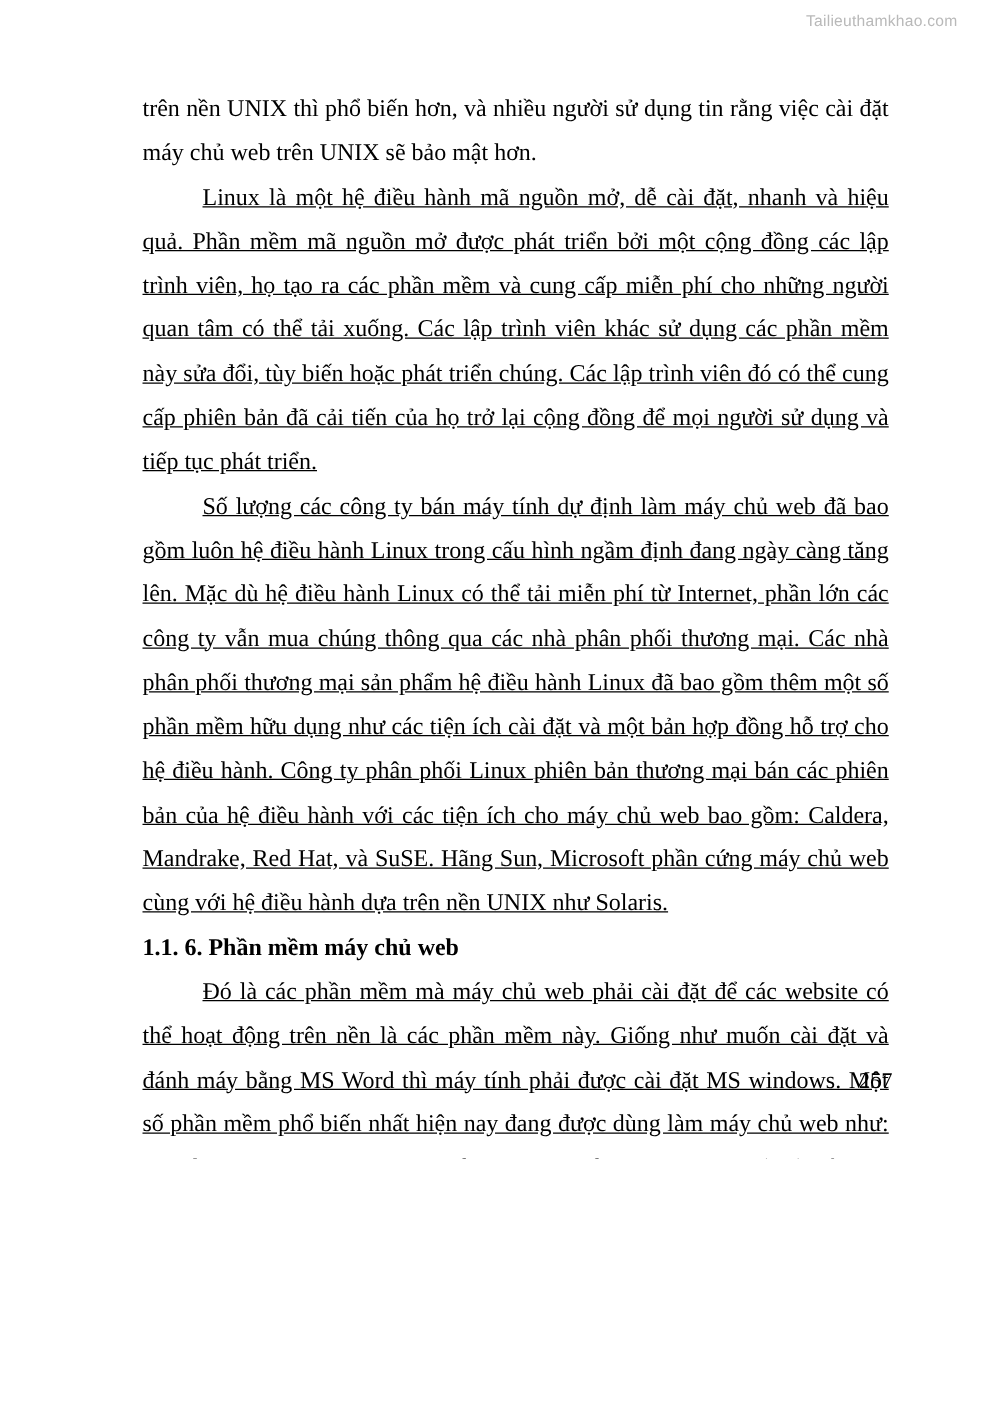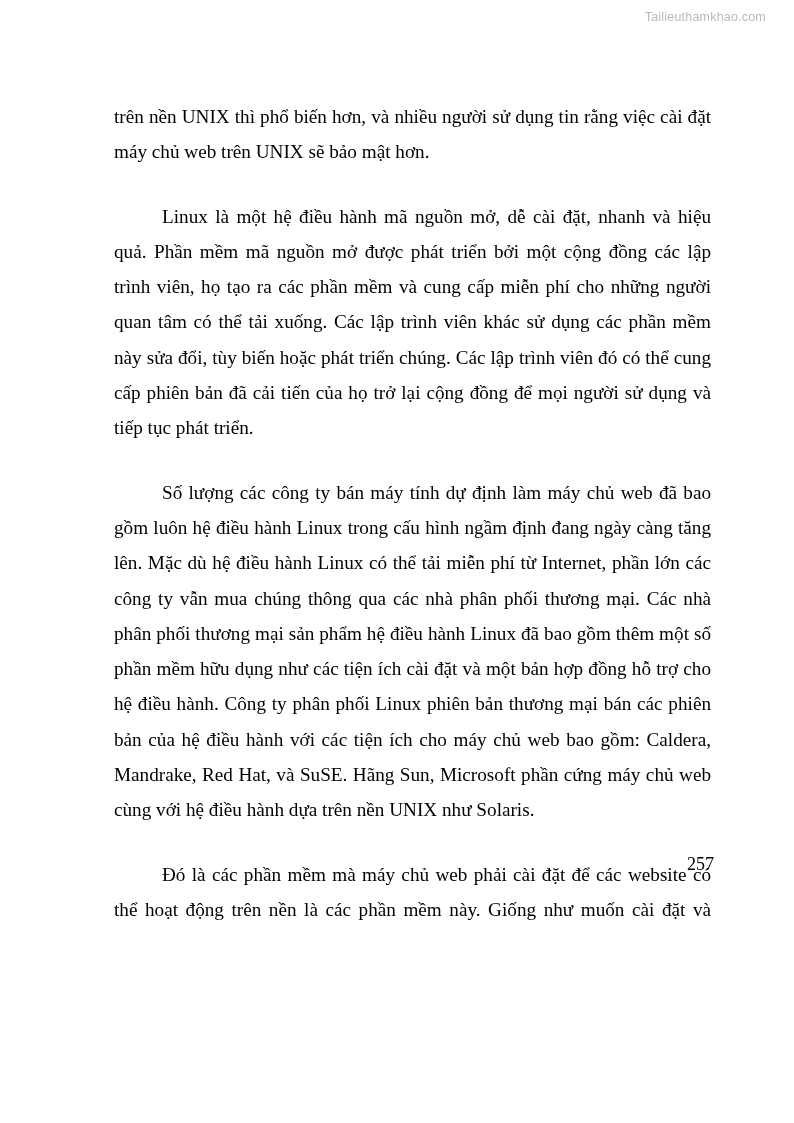--- a/index.html
+++ b/index.html
@@ -36,24 +36,24 @@
     margin: 0;
     font-size: 19.2px;
     line-height: 35.3px;
     text-align: justify;
     text-justify: inter-word;
     text-indent: 0;
     hyphens: none;
   }
   p.para.indent {
     text-indent: 48px;
+    text-decoration: underline;
   }
   p.para.last-line-left {
     text-align-last: left;
-    margin-top: 29px;
   }
   h2.heading {
     margin: 0;
     font-size: 19.2px;
     line-height: 35.3px;
     font-weight: bold;
     text-align: left;
   }
   .page-number {
     position: absolute;
@@ -73,20 +73,21 @@
   <div class="watermark">Tailieuthamkhao.com</div>
 
   <div class="content">
 
     <p class="para last-line-left">trên nền UNIX thì phổ biến hơn, và nhiều người sử dụng tin rằng việc cài đặt máy chủ web trên UNIX sẽ bảo mật hơn.</p>
 
     <p class="para indent last-line-left">Linux là một hệ điều hành mã nguồn mở, dễ cài đặt, nhanh và hiệu quả. Phần mềm mã nguồn mở được phát triển bởi một cộng đồng các lập trình viên, họ tạo ra các phần mềm và cung cấp miễn phí cho những người quan tâm có thể tải xuống. Các lập trình viên khác sử dụng các phần mềm này sửa đổi, tùy biến hoặc phát triển chúng. Các lập trình viên đó có thể cung cấp phiên bản đã cải tiến của họ trở lại cộng đồng để mọi người sử dụng và tiếp tục phát triển.</p>
 
     <p class="para indent last-line-left">Số lượng các công ty bán máy tính dự định làm máy chủ web đã bao gồm luôn hệ điều hành Linux trong cấu hình ngầm định đang ngày càng tăng lên. Mặc dù hệ điều hành Linux có thể tải miễn phí từ Internet, phần lớn các công ty vẫn mua chúng thông qua các nhà phân phối thương mại. Các nhà phân phối thương mại sản phẩm hệ điều hành Linux đã bao gồm thêm một số phần mềm hữu dụng như các tiện ích cài đặt và một bản hợp đồng hỗ trợ cho hệ điều hành. Công ty phân phối Linux phiên bản thương mại bán các phiên bản của hệ điều hành với các tiện ích cho máy chủ web bao gồm: Caldera, Mandrake, Red Hat, và SuSE. Hãng Sun, Microsoft phần cứng máy chủ web cùng với hệ điều hành dựa trên nền UNIX như Solaris.</p>
 
+    <h2 class="heading">1.1. 6. Phần mềm máy chủ web</h2>
 
     <p class="para indent last-line-left">Đó là các phần mềm mà máy chủ web phải cài đặt để các website có thể hoạt động trên nền là các phần mềm này. Giống như muốn cài đặt và đánh máy bằng MS Word thì máy tính phải được cài đặt MS windows. Một số phần mềm phổ biến nhất hiện nay đang được dùng làm máy chủ web như: Apache HTTP Server, Microsoft Internet Information Server(IIS) và Sun Java System Web Server (JSWS) (thường được gọi bằng các tên khác như Sun ONE, iPlanet Enterprise Server, và Netscape Enterprise). Thứ hạng về mức độ phổ biến này đã được tích lũy thông qua điều tra  được thực hiện bởi NetCraft, một công ty tư vấn mạng ở Anh nổi tiếng về máy chủ web điều tra. Netcraft tiếp tục điều tra đối với tổng số trang web đang tồn tại và đo mức độ liên quan đến tính phổ biến của phần mềm máy chủ web.</p>
 
   </div>
 
   <div class="page-number">257</div>
 
 </div>
 
 </body></html>

